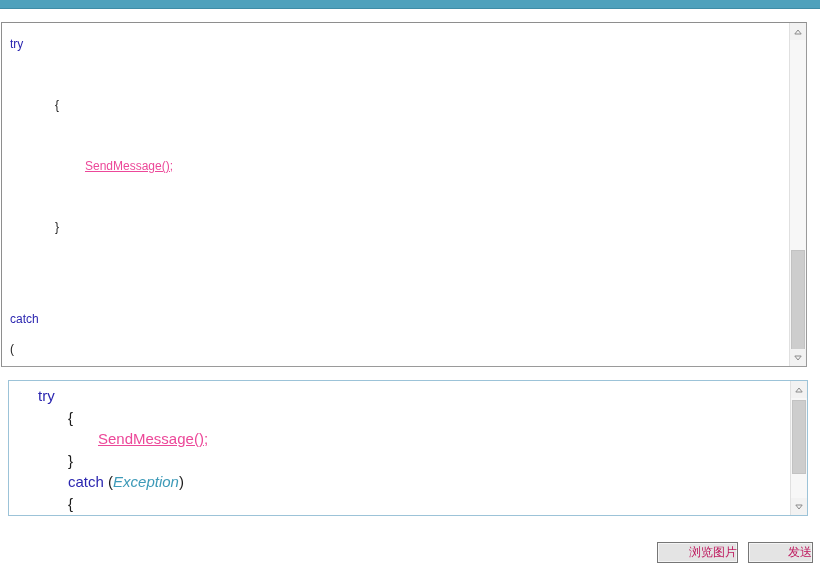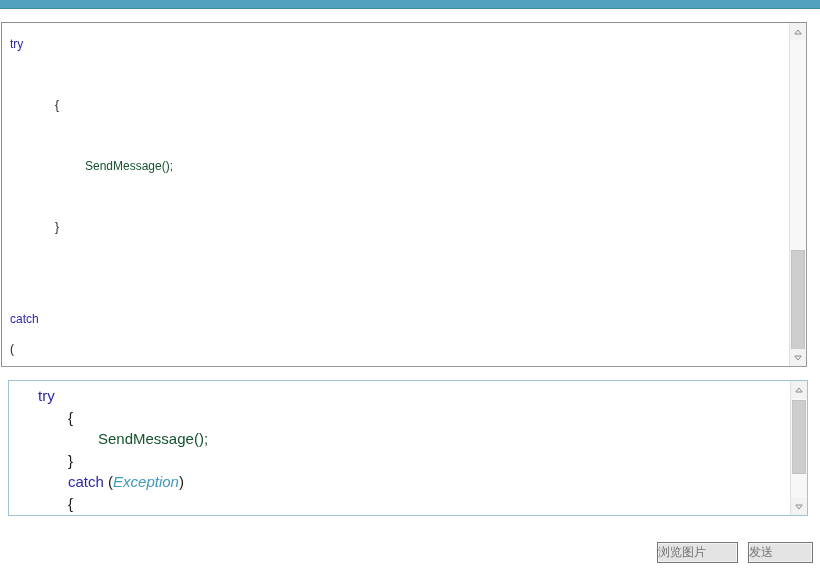--- a/index.html
+++ b/index.html
@@ -96,21 +96,21 @@
   #panel-compose .ln {
     height: 21.5px;
     line-height: 21.5px;
     padding-left: 14px;
   }
 
   
   .kw  { color: #2b26b0; }
   .typ { color: #3d9ab8; font-style: italic; }
   .pun { color: #1c1c1c; }
-  .plain { color: #14532d; }
+  .plain { color: #ec4899; text-decoration: underline; }
 
   
   .vscroll {
     position: absolute;
     top: 0;
     right: 0;
     width: 17px;
     bottom: 0;
     background: #f2f2f2;
     border-left: 1px solid #e0e0e0;
@@ -155,25 +155,25 @@
     height: 30px;
   }
   .btn {
     position: absolute;
     top: 2px;
     height: 21px;
     box-sizing: border-box;
     background: #e4e4e4;
     border: 1px solid #767676;
     border-radius: 0;
-    color: #737373;
+    color: #be185d;
     font-family: "Liberation Sans", sans-serif;
     font-size: 12px;
     line-height: 19px;
-    text-align: left;
+    text-align: right;
     cursor: default;
     box-shadow: inset 0 0 0 1px #f4f4f4;
   }
   #btn-browse { left: 657px; width: 81px; }
   #btn-send   { left: 748px; width: 65px; }
 </style>
 </head>
 <body>
 
 <div id="app">

